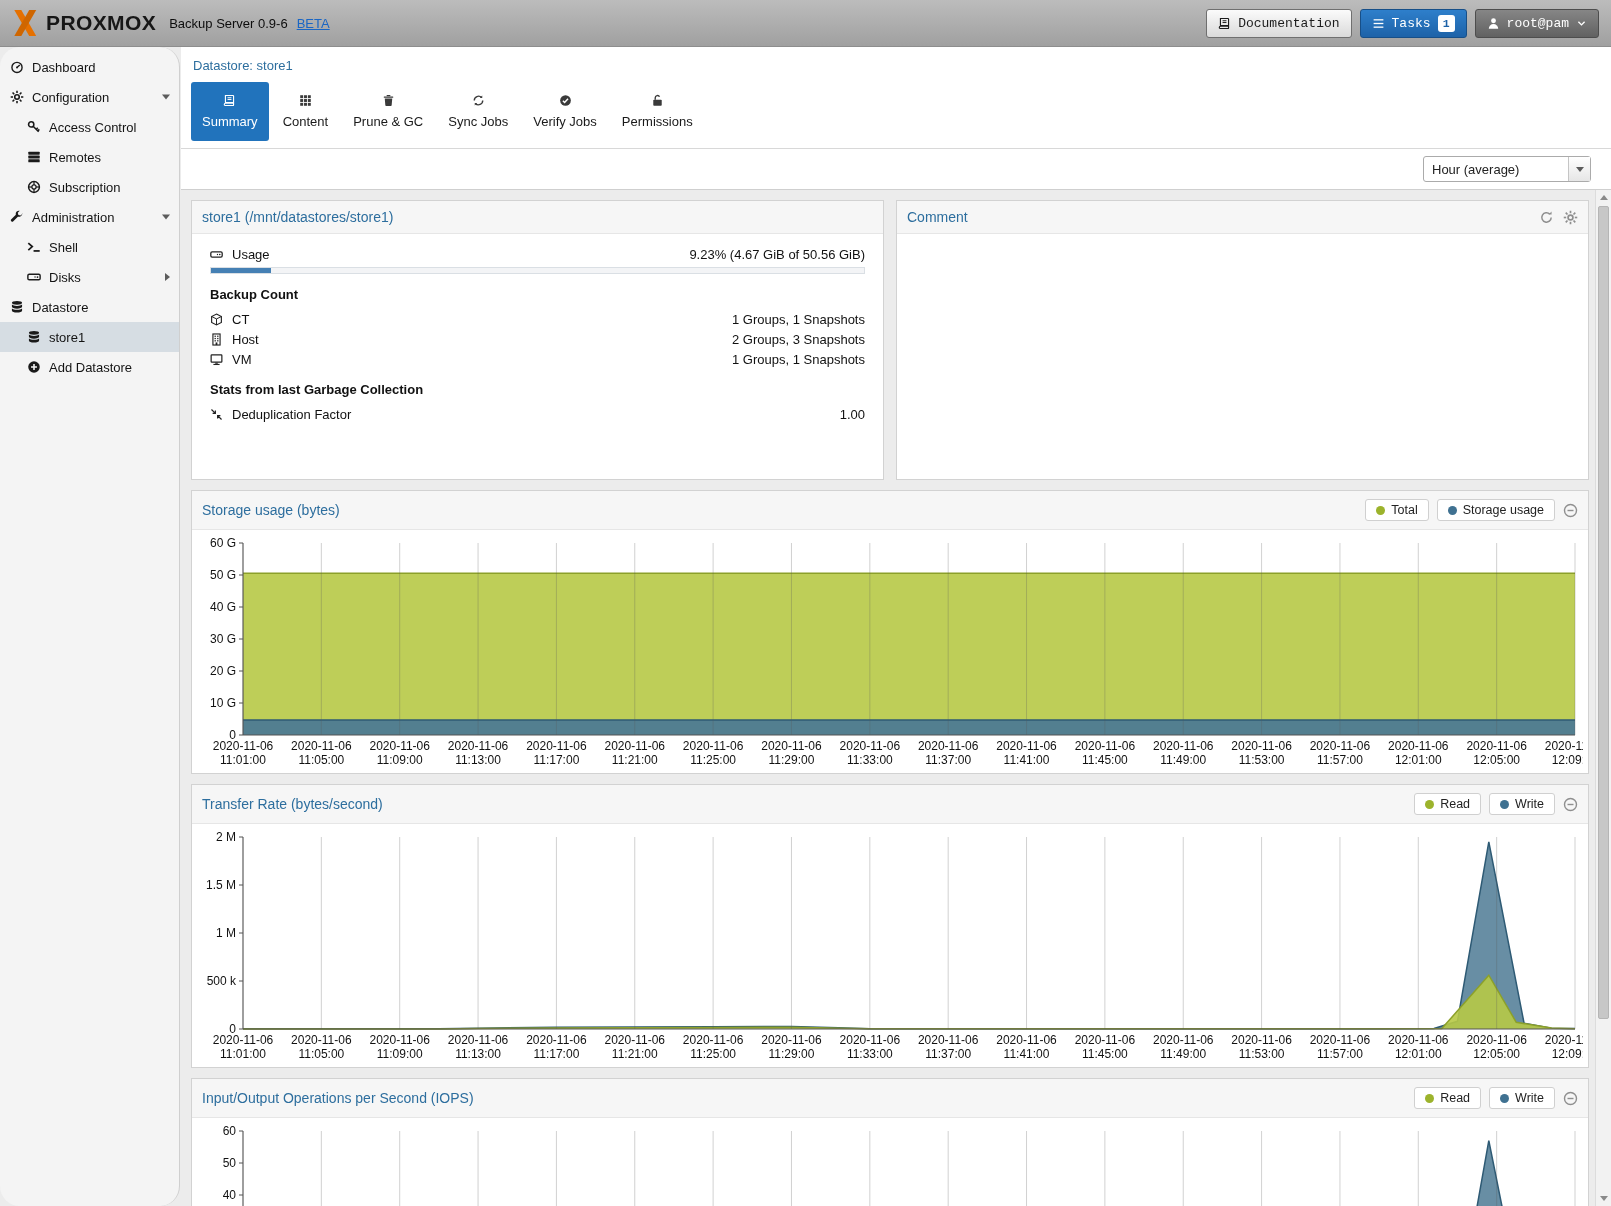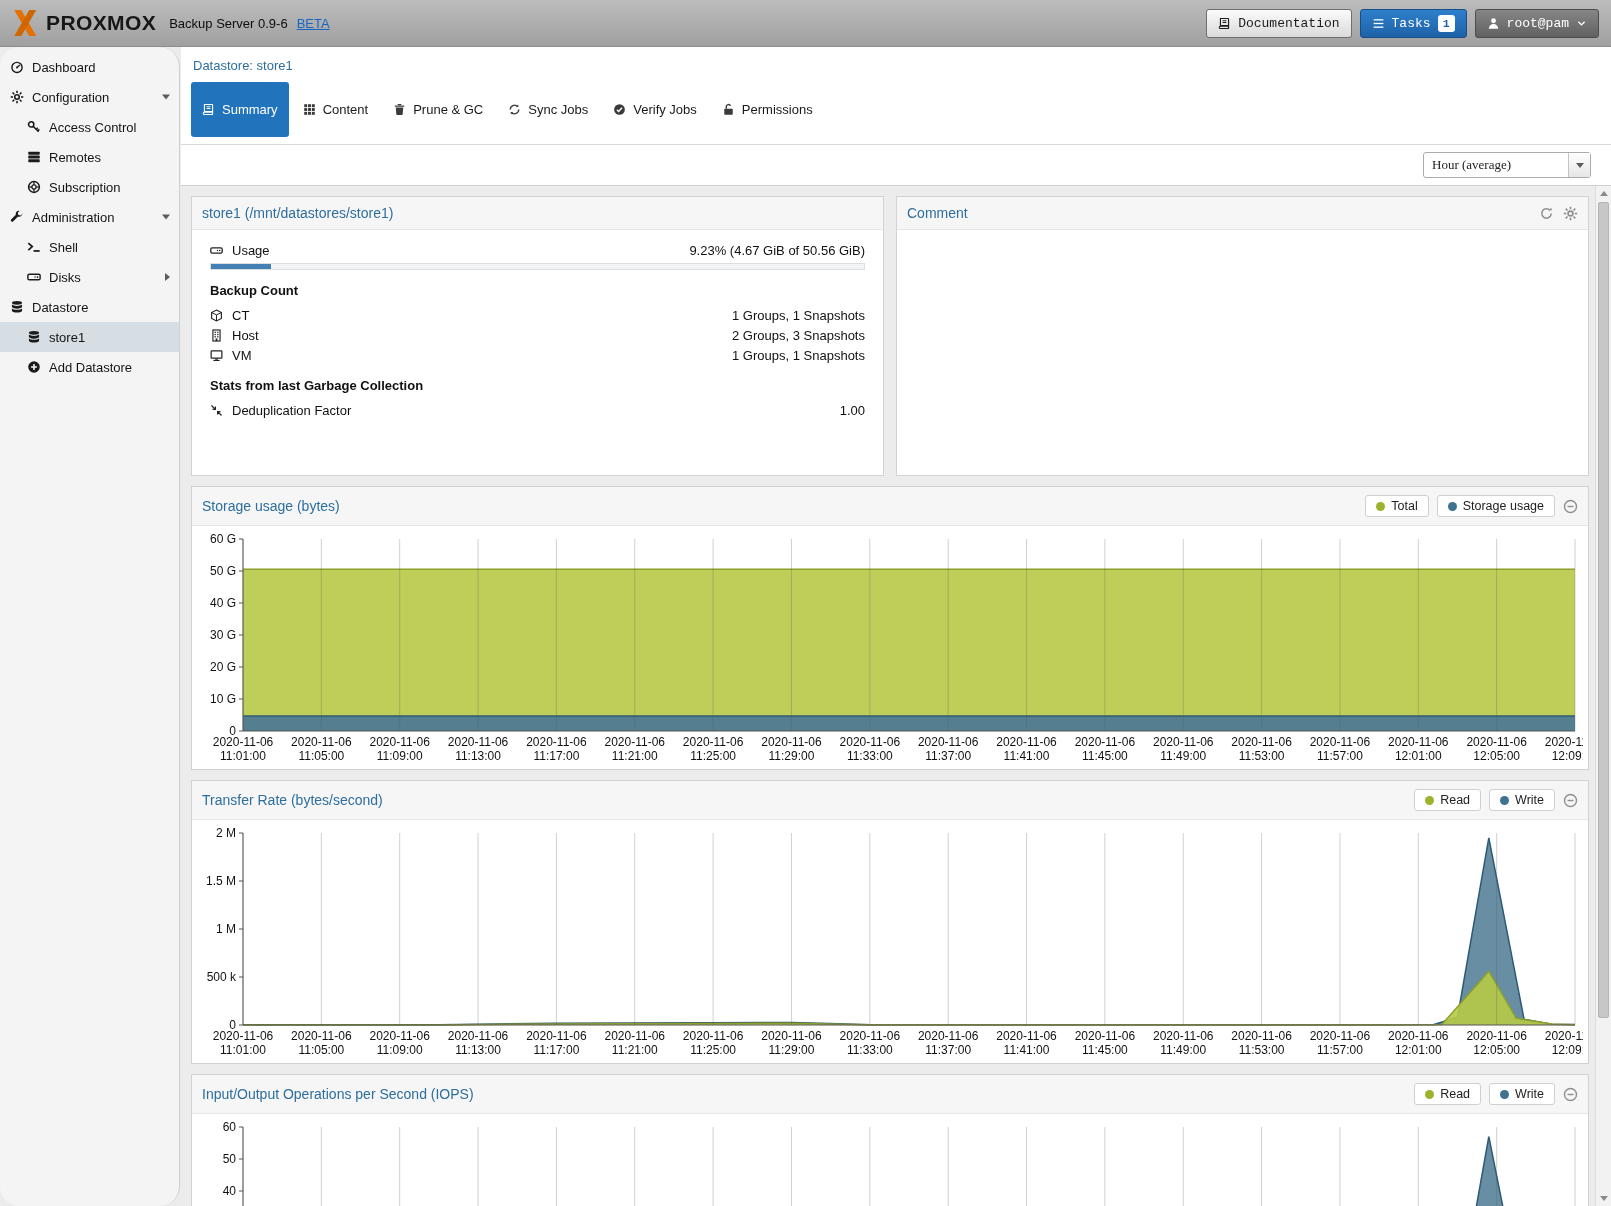--- a/index.html
+++ b/index.html
@@ -41,29 +41,29 @@
   .expander { position:absolute; right:9px; top:50%; transform:translateY(-50%); display:inline-flex; }
   .caret-down { width:0; height:0; border-left:4px solid transparent; border-right:4px solid transparent; border-top:5px solid #5c5c5c; }
   .caret-right { width:0; height:0; border-top:4px solid transparent; border-bottom:4px solid transparent; border-left:5px solid #5c5c5c; }
   .caret-up { width:0; height:0; border-left:4px solid transparent; border-right:4px solid transparent; border-bottom:5px solid #8a8a8a; }
 
   
   .main { position:absolute; top:47px; left:181px; right:0; bottom:0; display:flex; flex-direction:column; }
   .page-head { background:#fff; }
   .page-title { padding:11px 12px 2px; font-size:13px; color:#2d6e9e; }
   .tabs { display:flex; gap:3px; padding:7px 10px; }
-  .tab { display:flex; align-items:center; gap:7px; padding:20px 11px; border-radius:3px; font-size:13px; color:#1a1a1a; cursor:pointer; }
+  .tab { display:flex; align-items:center; gap:7px; padding:12px 11px; border-radius:3px; font-size:13px; color:#1a1a1a; cursor:pointer;flex-direction:column; }
   .tab .icon { width:13px; height:13px; color:#3a3a3a; }
   .tab.active { background:#2173bc; color:#fff; }
   .tab.active .icon { color:#fff; }
   .toolbar { border-top:1px solid #d8d8d8; border-bottom:1px solid #cfcfcf; background:#fff;
     padding:7px 20px 7px 12px; display:flex; justify-content:flex-end; }
   .combo { width:168px; height:26px; border:1px solid #ababab; border-radius:3px; background:#fff;
     display:flex; align-items:stretch; font-size:13px; color:#222; cursor:pointer; }
-  .combo-value { flex:1; display:flex; align-items:center; padding:0 8px;font-family:Liberation Serif, serif; }
+  .combo-value { flex:1; display:flex; align-items:center; padding:0 8px; }
   .combo-trigger { width:22px; border-left:1px solid #c5c5c5; background:linear-gradient(#fff,#e6e6e6);
     display:flex; align-items:center; justify-content:center; }
 
   .body-wrap { position:relative; flex:1; overflow:hidden; background:#ececec; }
   .content { position:absolute; top:0; left:0; right:16px; bottom:0; padding:10px 6px 0 10px; overflow:hidden; }
 
   
   .row { display:flex; gap:12px; margin-bottom:10px; }
   .panel { background:#fff; border:1px solid #d2d2d2; }
   .half { flex:1; height:280px; display:flex; flex-direction:column; }

